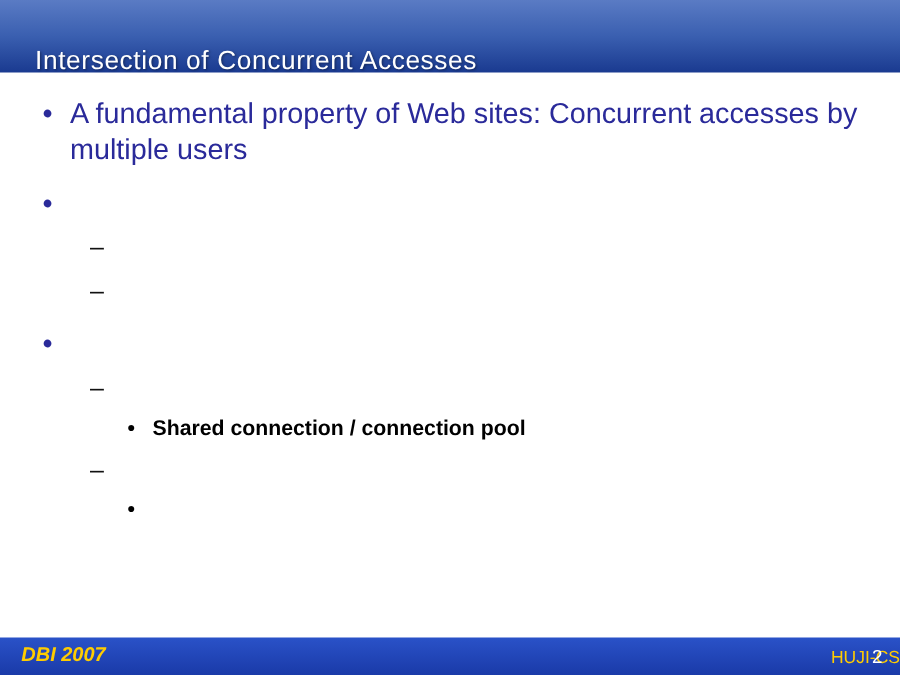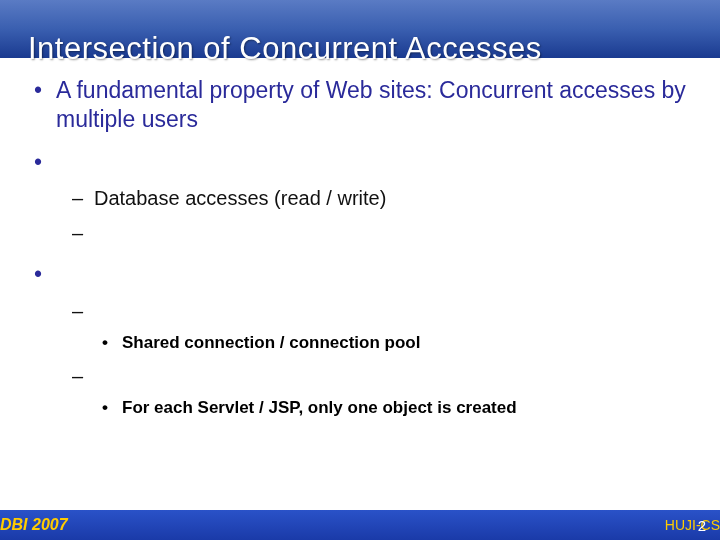--- a/index.html
+++ b/index.html
@@ -14,21 +14,21 @@
   .title-bar {
     width: 100%;
     height: 58px;
     background: linear-gradient(to bottom, #5a7bc4 0%, #3a5fb0 50%, #1a3a90 100%);
     display: flex;
     align-items: center;
     padding-left: 28px;
   }
   .title-bar h1 {
     color: #fff;
-    font-size: 31px;
+    font-size: 21px;
     font-weight: normal;
     text-shadow: 1px 1px 2px rgba(0,0,0,0.4);
     letter-spacing: 0.5px;
     margin-top: 40px;
   }
   .content {
     padding: 18px 30px 0 30px;
     color: #2a2a9a;
   }
   ul.top {
@@ -92,21 +92,21 @@
     width: 100%;
     height: 30px;
     background: linear-gradient(to bottom, #2a52c8 0%, #1a3aa8 100%);
     display: flex;
     align-items: center;
     color: #fff;
     font-size: 16px;
   }
   .footer .left {
     position: absolute;
-    left: 0;
+    left: 17px;
     font-weight: bold;
     font-style: italic;
     color: #ffcc00;
   }
   .footer .center {
     width: 100%;
     text-align: right;
     color: #ffcc00;
     font-size: 14px;
   }
@@ -133,21 +133,20 @@
     </li>
 
     <li>
       <div class="row">
         <span class="bullet">•</span>
       </div>
       <ul class="sub">
         <li>
           <div class="row">
             <span class="dash">–</span>
-            <span>Database accesses (read / write)</span>
           </div>
         </li>
         <li>
           <div class="row">
             <span class="dash">–</span>
           </div>
         </li>
       </ul>
     </li>
 
@@ -170,21 +169,20 @@
           </ul>
         </li>
         <li>
           <div class="row">
             <span class="dash">–</span>
           </div>
           <ul class="subsub">
             <li>
               <div class="row">
                 <span class="dot">•</span>
-                <span>For each Servlet / JSP, only one object is created</span>
               </div>
             </li>
           </ul>
         </li>
       </ul>
     </li>
   </ul>
 </div>
 
 <div class="footer">

